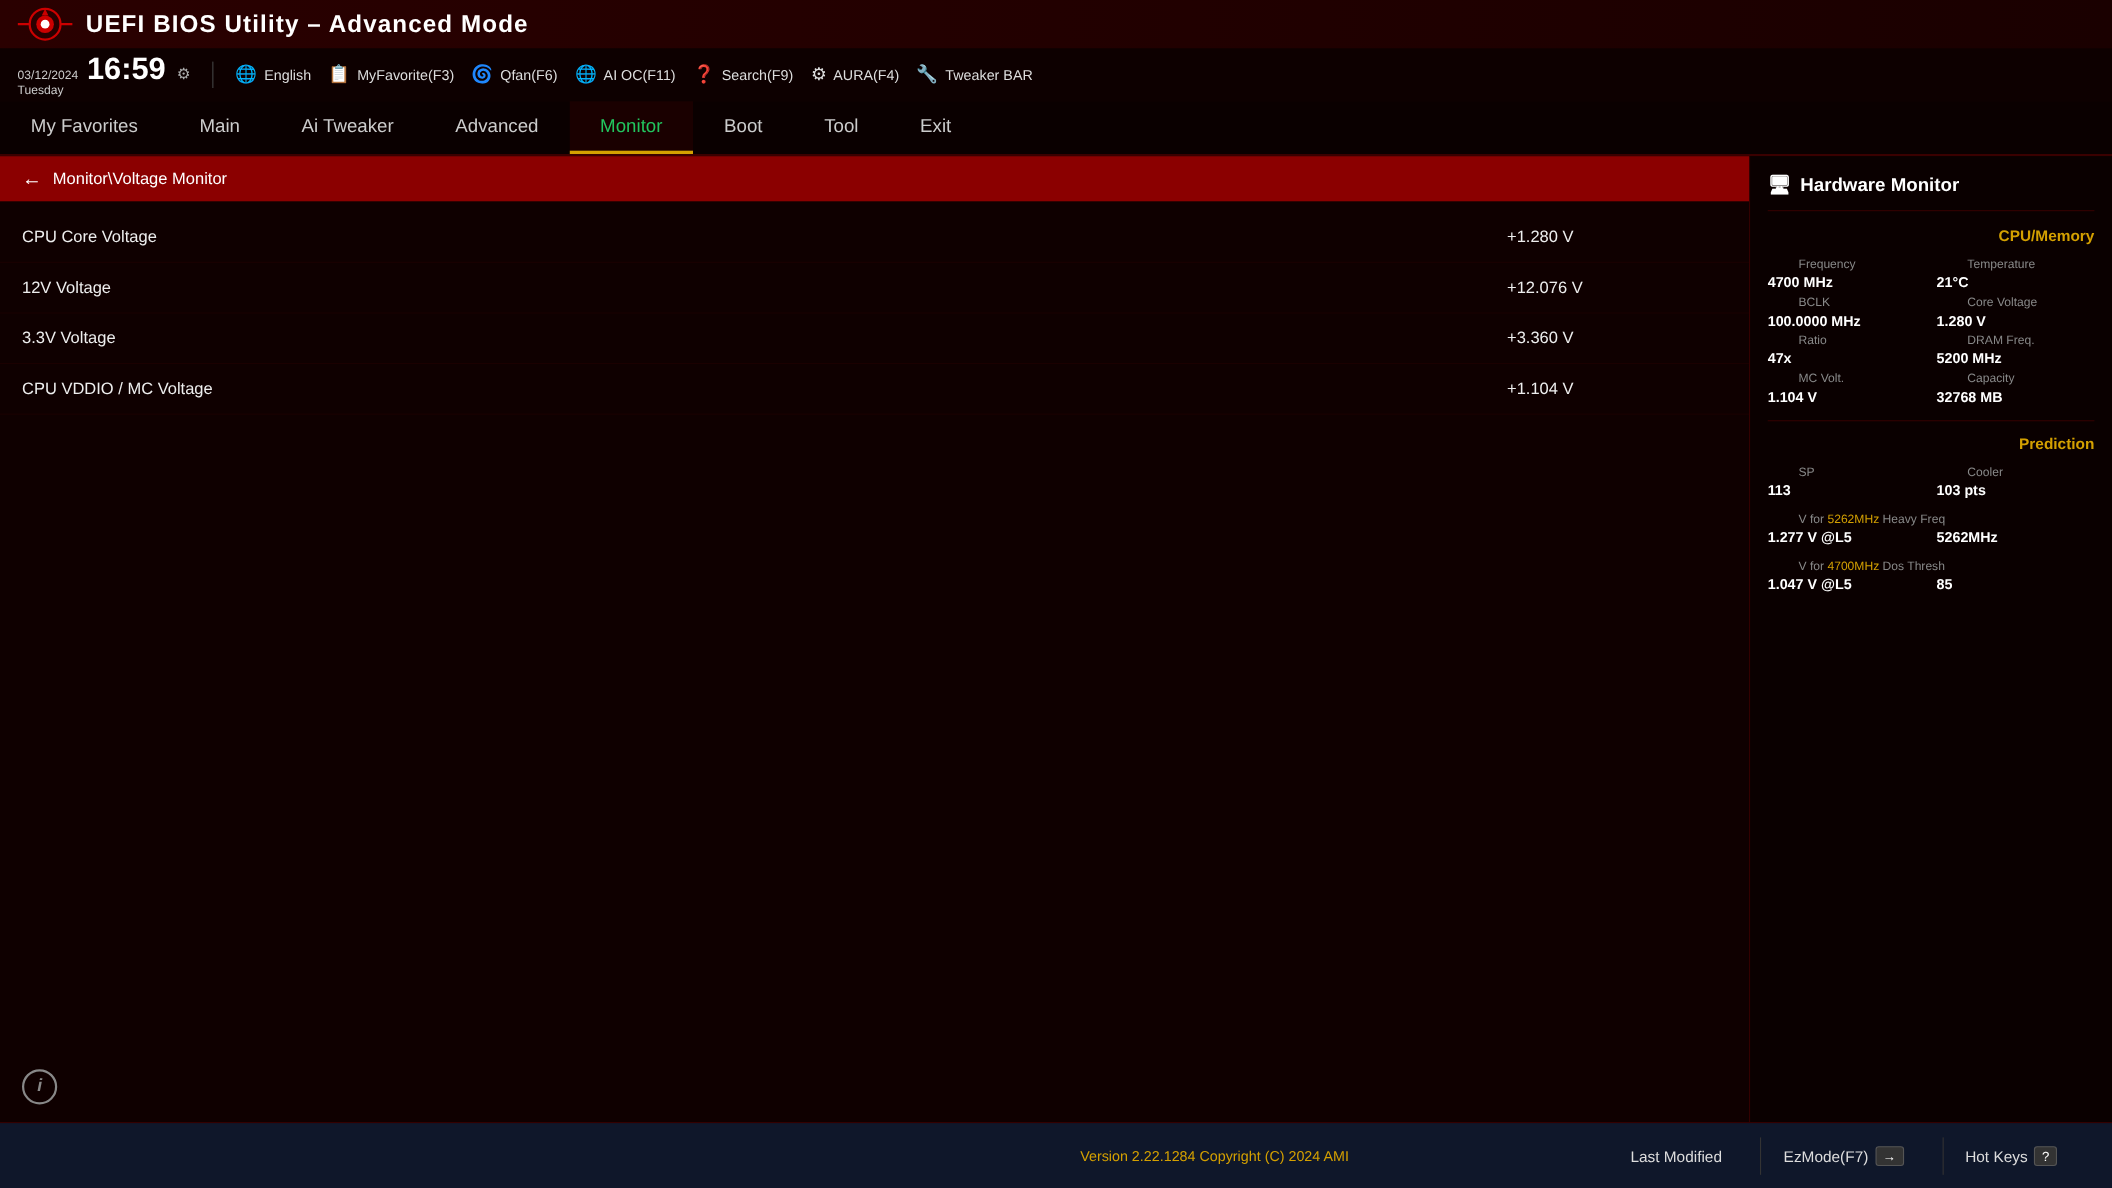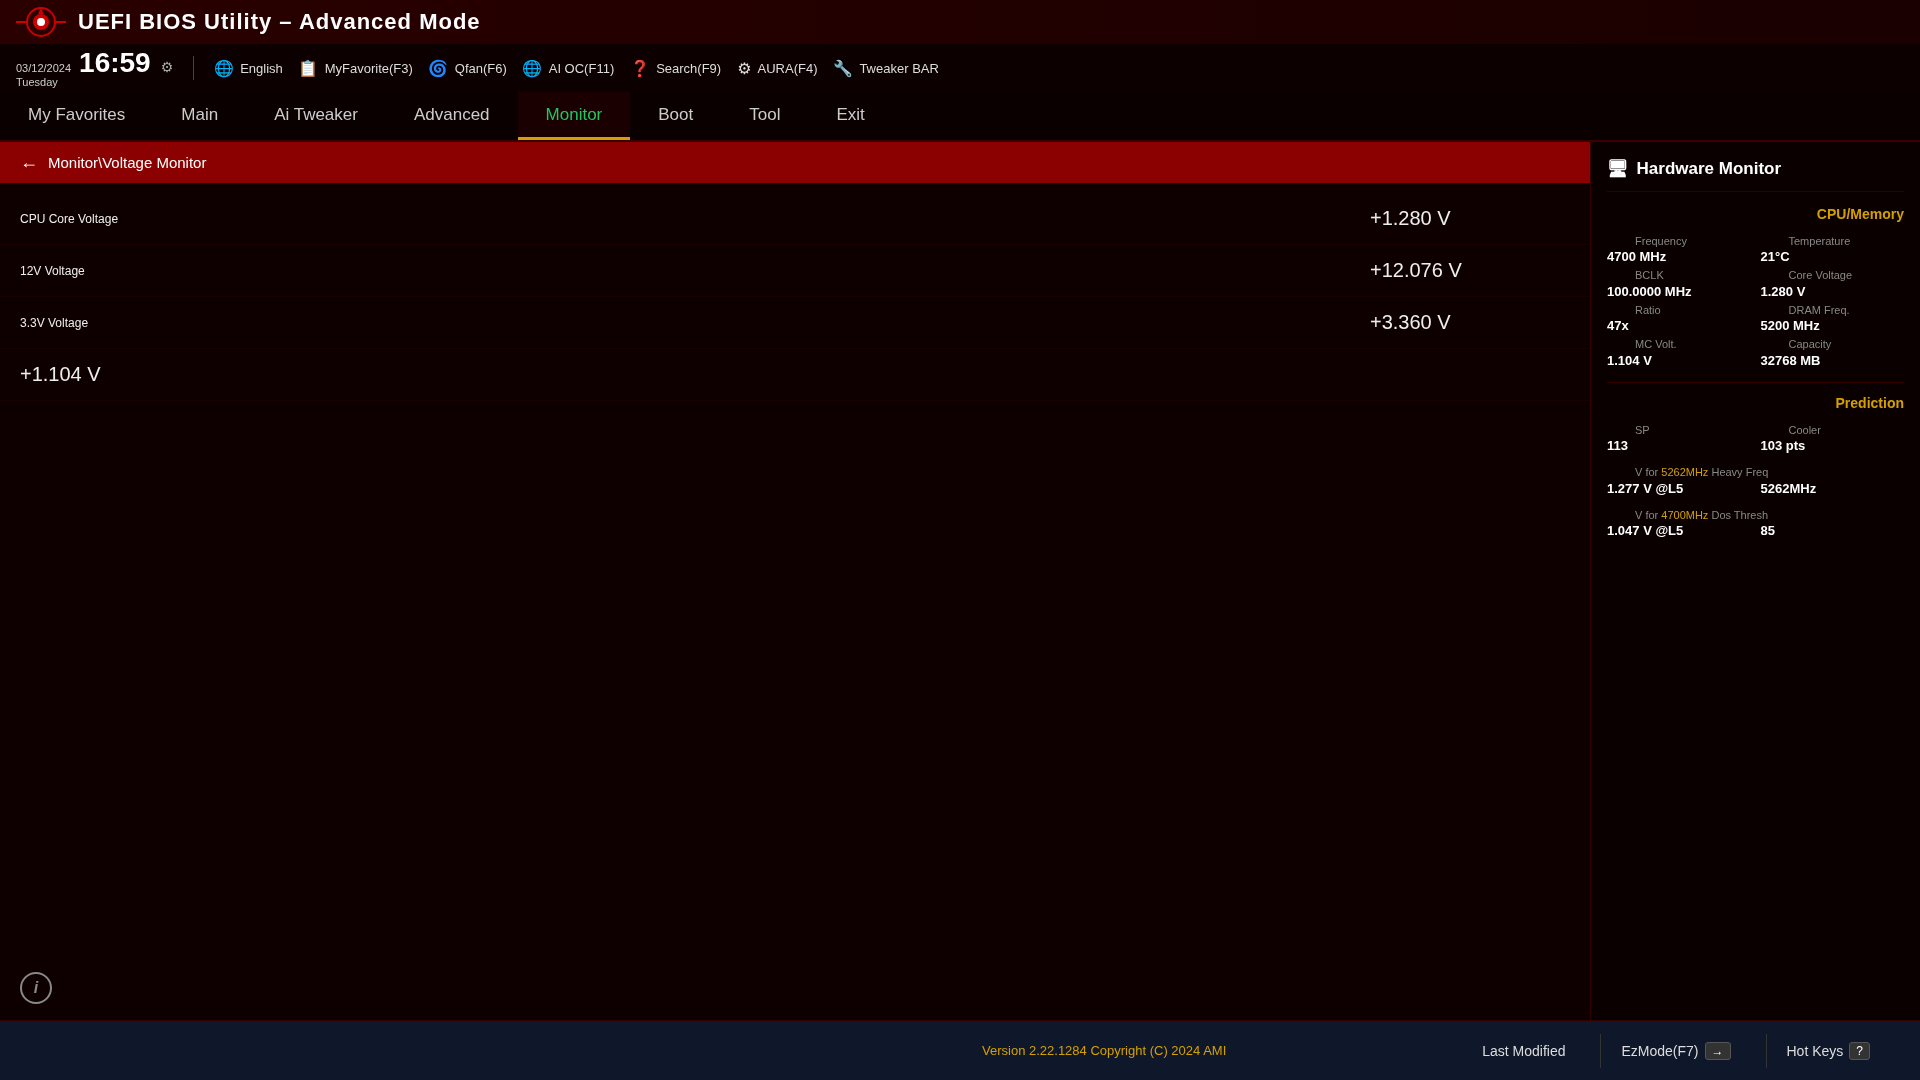--- a/index.html
+++ b/index.html
@@ -157,27 +157,27 @@
     }
 
     .voltage-row {
       display: flex;
       align-items: center;
       padding: 14px 20px;
       border-bottom: 1px solid #1a0000;
     }
 
     .voltage-name {
-      font-size: 12px;
+      font-size: 15px;
       color: #eee;
       flex: 1;
     }
 
     .voltage-value {
-      font-size: 20px;
+      font-size: 15px;
       color: #eee;
       min-width: 200px;
     }
 
     
     .info-section {
       padding: 16px 20px;
     }
 
     .info-circle {
@@ -431,20 +431,21 @@
       </div>
       <div class="voltage-row">
         <span class="voltage-name">12V Voltage</span>
         <span class="voltage-value">+12.076 V</span>
       </div>
       <div class="voltage-row">
         <span class="voltage-name">3.3V Voltage</span>
         <span class="voltage-value">+3.360 V</span>
       </div>
       <div class="voltage-row">
+        <span class="voltage-name">CPU VDDIO / MC Voltage</span>
         <span class="voltage-value">+1.104 V</span>
       </div>
     </div>
 
     <div class="info-section">
       <div class="info-circle">i</div>
     </div>
   </div>
 
   <div class="sidebar">

